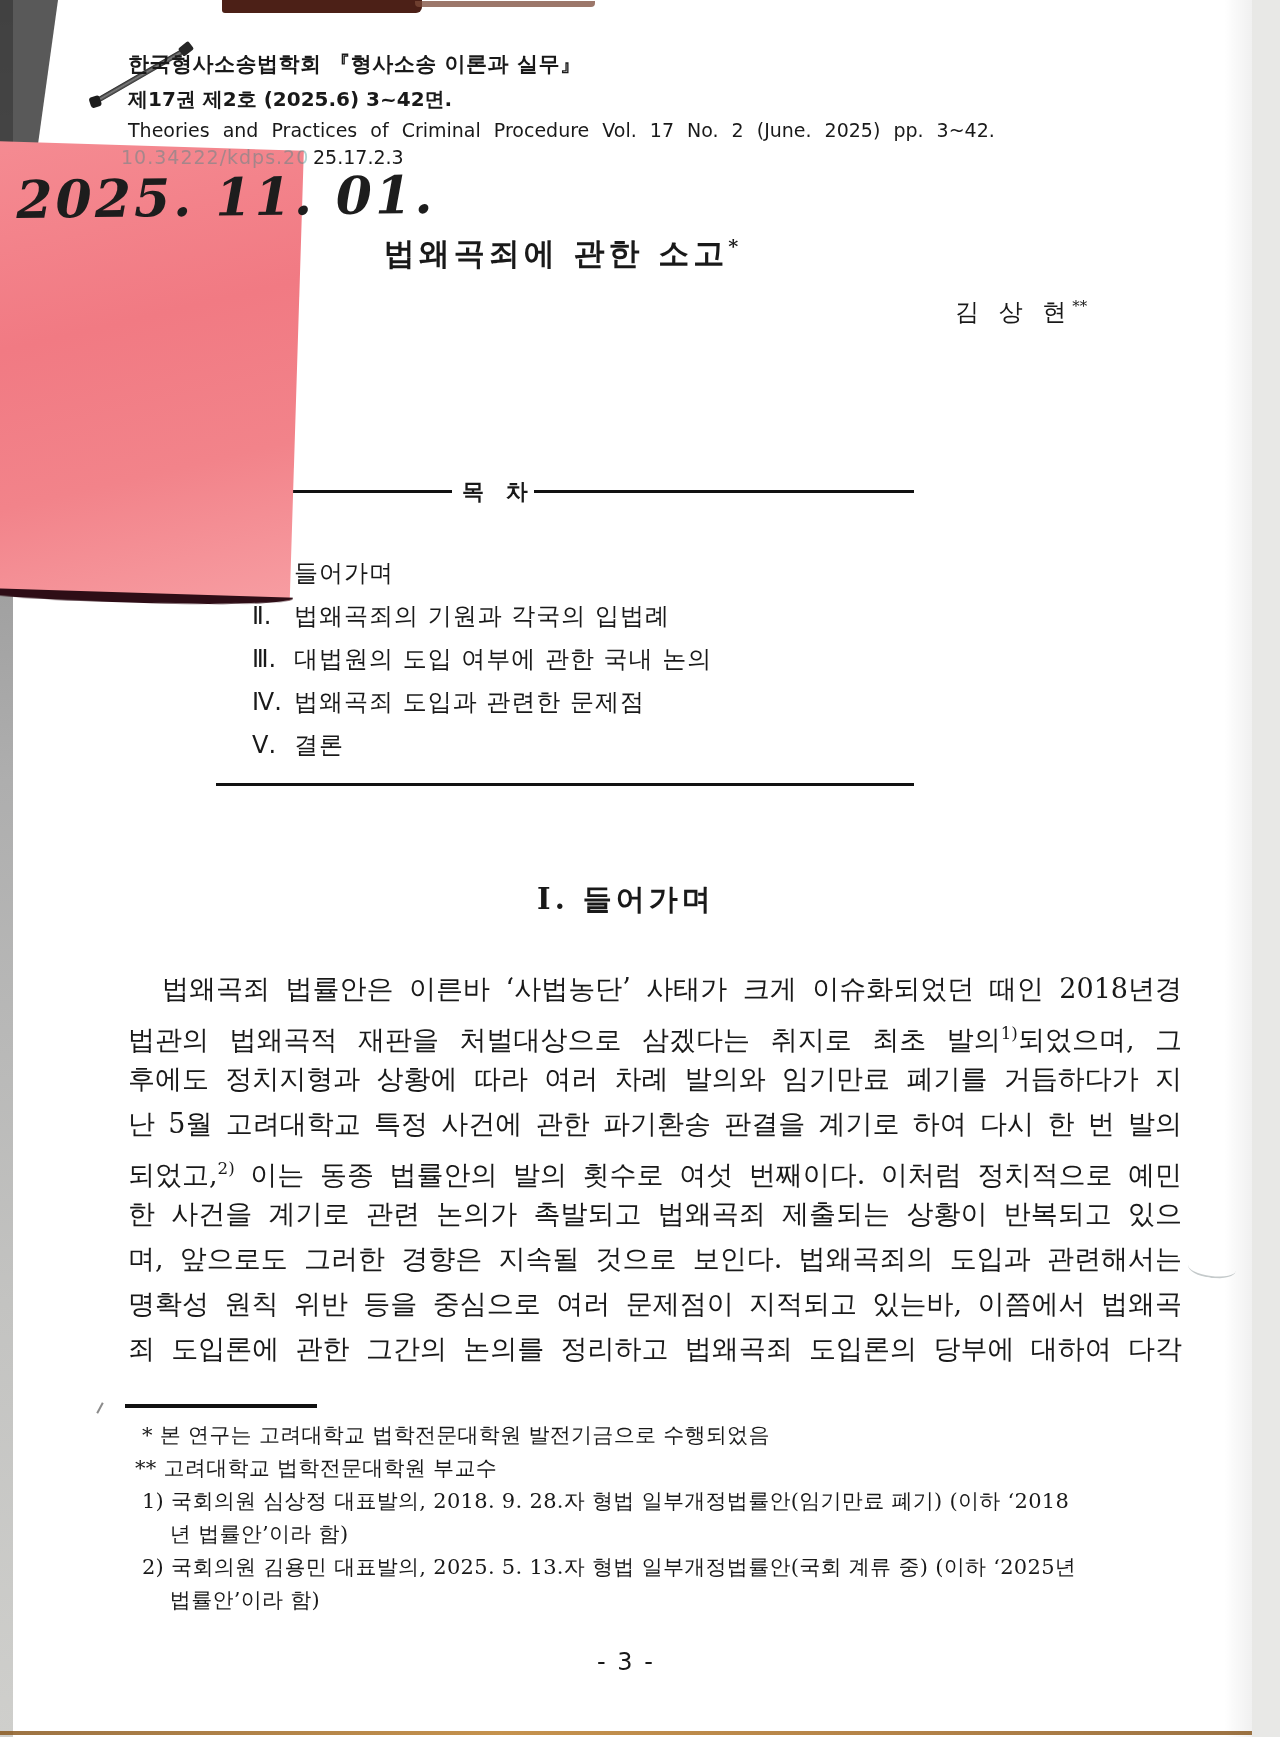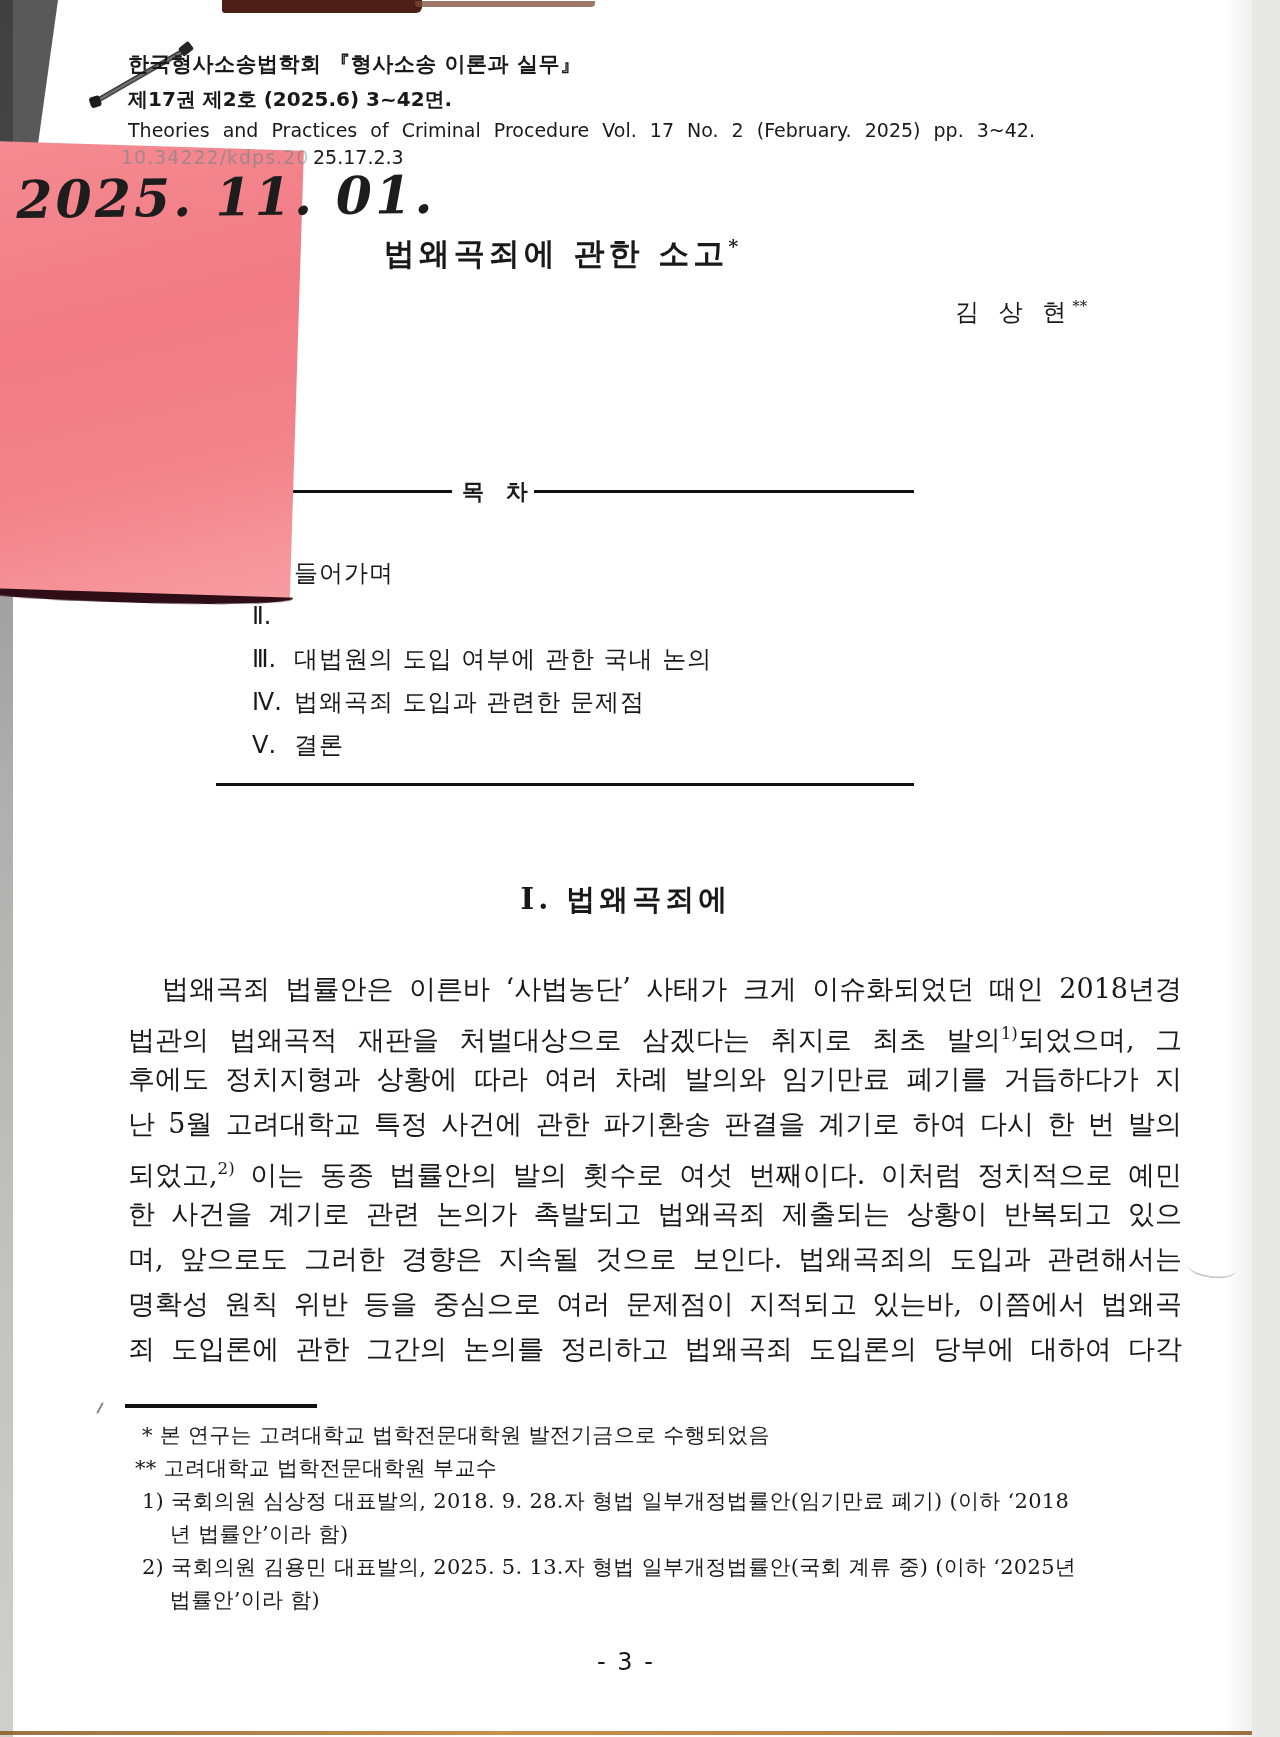--- a/index.html
+++ b/index.html
@@ -157,58 +157,59 @@
   <div class="top-strip" data-interactable="false"></div>
   <div class="top-strip2" data-interactable="false"></div>
   <div class="bottom-edge" data-interactable="false"></div>
   <div class="right-shade" data-interactable="false"></div>
   <div class="crease" data-interactable="false"></div>
   <div class="stray-tick" data-interactable="false"></div>
   <div class="pin" data-interactable="false"></div>
 
   <div class="hdr hdr-society" data-interactable="false">한국형사소송법학회 『형사소송 이론과 실무』</div>
   <div class="hdr hdr-volume" data-interactable="false">제17권 제2호 (2025.6) 3~42면.</div>
-  <div class="hdr hdr-english" data-interactable="false">Theories and Practices of Criminal Procedure Vol. 17 No. 2 (February. 2025) pp. 3~42.</div>
+  <div class="hdr hdr-english" data-interactable="false">Theories and Practices of Criminal Procedure Vol. 17 No. 2 (June. 2025) pp. 3~42.</div>
   <div class="hdr hdr-doi" data-interactable="false">25.17.2.3</div>
 
   <div class="note" data-interactable="false">
     <div class="note-writing" data-interactable="false">2025. 11. 01.</div>
   </div>
   <div class="doi-faint" data-interactable="false">10.34222/kdps.20</div>
 
   <div class="title" data-interactable="false">법왜곡죄에 관한 소고<sup>*</sup></div>
   <div class="author" data-interactable="false">김 상 현<sup>**</sup></div>
 
   <div class="toc-rule toc-top-left" data-interactable="false"></div>
   <div class="toc-heading" data-interactable="false">목 차</div>
   <div class="toc-rule toc-top-right" data-interactable="false"></div>
   <div id="toc-list" data-interactable="false">
       <div class="toc-row" data-interactable="false">
         <span class="toc-num" data-interactable="false">Ⅰ.</span>
         <span class="toc-label" data-interactable="false">들어가며</span>
       </div>
       <div class="toc-row" data-interactable="false">
         <span class="toc-num" data-interactable="false">Ⅱ.</span>
+        <span class="toc-label" data-interactable="false">법왜곡죄의 기원과 각국의 입법례</span>
       </div>
       <div class="toc-row" data-interactable="false">
         <span class="toc-num" data-interactable="false">Ⅲ.</span>
         <span class="toc-label" data-interactable="false">대법원의 도입 여부에 관한 국내 논의</span>
       </div>
       <div class="toc-row" data-interactable="false">
         <span class="toc-num" data-interactable="false">Ⅳ.</span>
         <span class="toc-label" data-interactable="false">법왜곡죄 도입과 관련한 문제점</span>
       </div>
       <div class="toc-row" data-interactable="false">
         <span class="toc-num" data-interactable="false">Ⅴ.</span>
         <span class="toc-label" data-interactable="false">결론</span>
       </div>
     </div>
   <div class="toc-rule toc-bottom" data-interactable="false"></div>
 
-  <div class="section-heading" data-interactable="false">Ⅰ. 법왜곡죄에</div>
+  <div class="section-heading" data-interactable="false">Ⅰ. 들어가며</div>
   <div id="body-lines" data-interactable="false">
       <div class="body-line first" data-interactable="false">법왜곡죄 법률안은 이른바 ‘사법농단’ 사태가 크게 이슈화되었던 때인 2018년경</div>
       <div class="body-line" data-interactable="false">법관의 법왜곡적 재판을 처벌대상으로 삼겠다는 취지로 최초 발의<sup>1)</sup>되었으며, 그</div>
       <div class="body-line" data-interactable="false">후에도 정치지형과 상황에 따라 여러 차례 발의와 임기만료 폐기를 거듭하다가 지</div>
       <div class="body-line" data-interactable="false">난 5월 고려대학교 특정 사건에 관한 파기환송 판결을 계기로 하여 다시 한 번 발의</div>
       <div class="body-line" data-interactable="false">되었고,<sup>2)</sup> 이는 동종 법률안의 발의 횟수로 여섯 번째이다. 이처럼 정치적으로 예민</div>
       <div class="body-line" data-interactable="false">한 사건을 계기로 관련 논의가 촉발되고 법왜곡죄 제출되는 상황이 반복되고 있으</div>
       <div class="body-line" data-interactable="false">며, 앞으로도 그러한 경향은 지속될 것으로 보인다. 법왜곡죄의 도입과 관련해서는</div>
       <div class="body-line" data-interactable="false">명확성 원칙 위반 등을 중심으로 여러 문제점이 지적되고 있는바, 이쯤에서 법왜곡</div>
       <div class="body-line" data-interactable="false">죄 도입론에 관한 그간의 논의를 정리하고 법왜곡죄 도입론의 당부에 대하여 다각</div>

